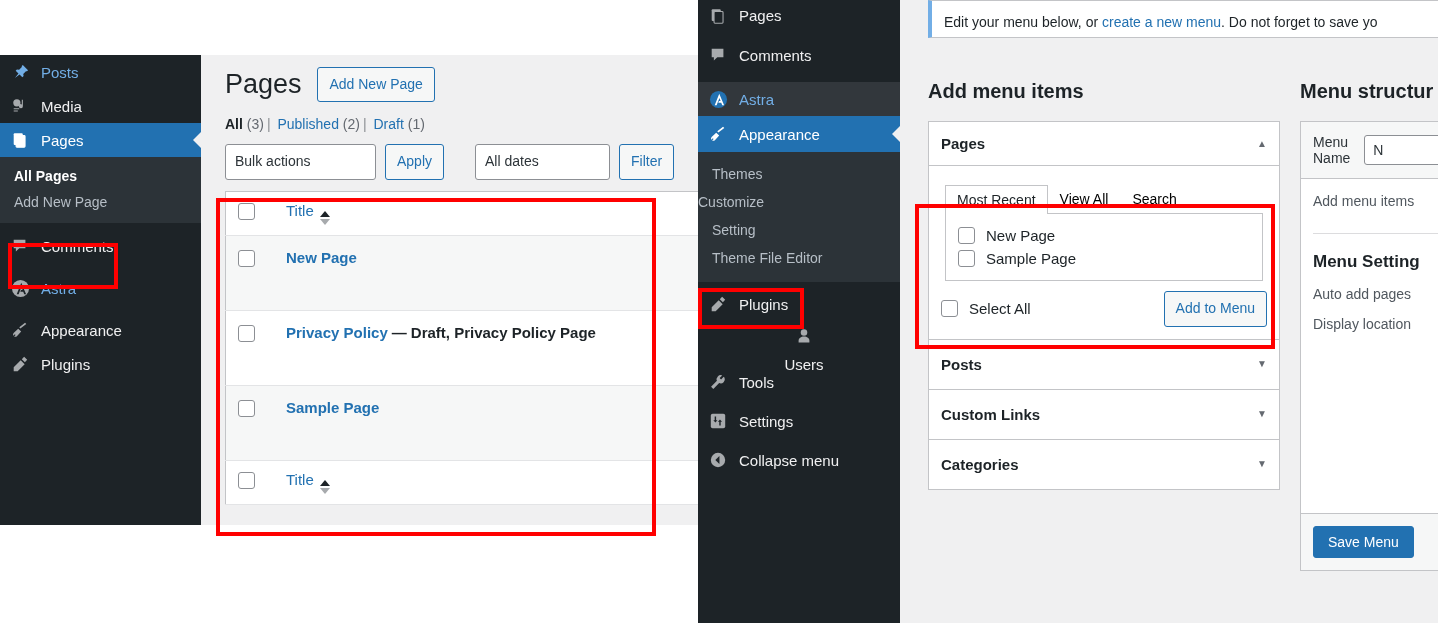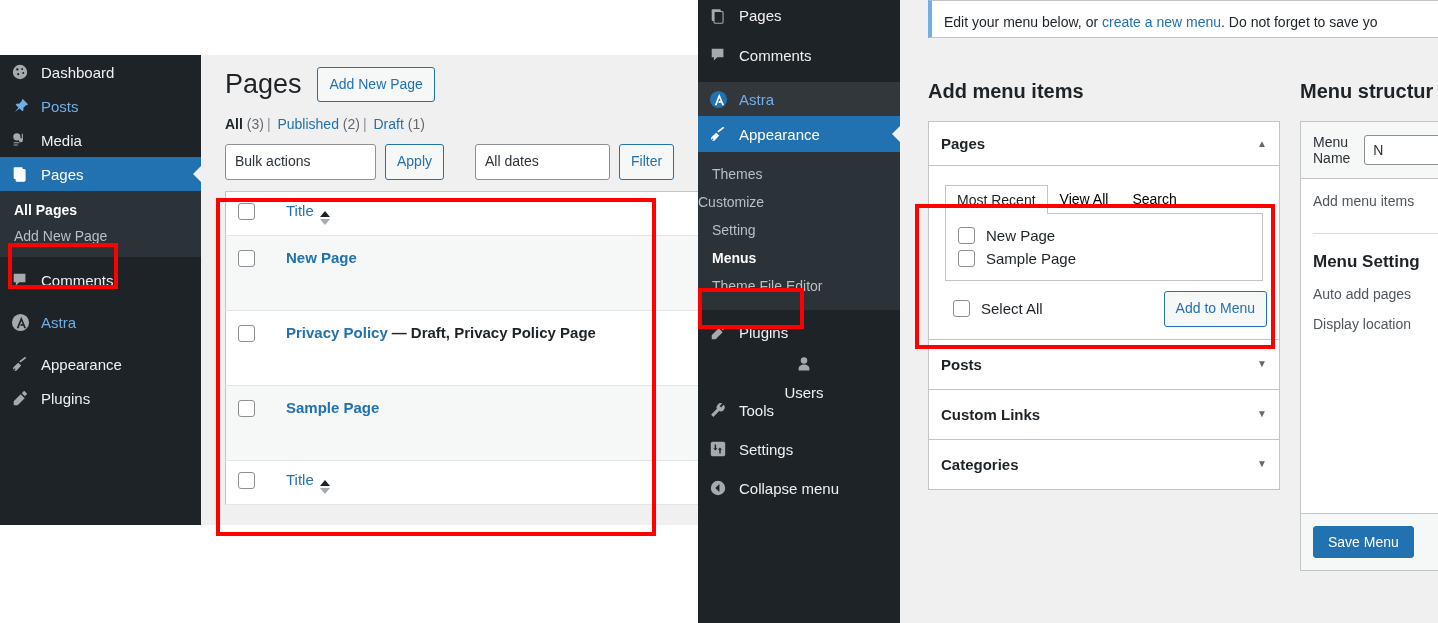--- a/index.html
+++ b/index.html
@@ -121,21 +121,21 @@
   .tabs-row{display:flex;align-items:flex-end;gap:0;font-size:14px;}
   .tab{
     padding:6px 11px;border:1px solid transparent;border-bottom:none;
     color:#000000;text-decoration:none;white-space:nowrap;
   }
   .tab.active{
     background:#fff;border-color:#c3c4c7;color:#1d2327;position:relative;top:1px;
   }
   .tab-panel{border:1px solid #c3c4c7;background:#fff;padding:10px 12px;}
   .chk-line{display:flex;align-items:center;gap:11px;padding:3px 0;font-size:15px;color:#1d2327;}
-  .addmenu-foot{display:flex;align-items:center;justify-content:space-between;padding:10px 12px 12px 24px;}
+  .addmenu-foot{display:flex;align-items:center;justify-content:space-between;padding:10px 12px 12px 12px;}
   .wp-btn-primary{
     background:#2271b1;border:1px solid #2271b1;color:#fff;border-radius:3px;
     padding:7px 14px;font-size:14px;font-family:"Liberation Sans",sans-serif;cursor:pointer;
   }
   .ms-row{display:flex;align-items:center;gap:14px;padding:12px;font-size:14px;color:#2c3338;}
   .text-input{
     border:1px solid #8c8f94;border-radius:3px;background:#fff;
     padding:6px 8px;font-size:14px;font-family:"Liberation Sans",sans-serif;color:#2c3338;
     width:120px;
   }
@@ -146,32 +146,20 @@
   .hl{position:absolute;border:4px solid #ff0000;box-sizing:border-box;pointer-events:none;z-index:50;}
 </style>
 </head>
 <body>
 
 <div class="panel" id="panel-pages">
   <div class="adminbar-gap"></div>
 
   <div id="p1-sidebar">
 
-    <div class="wpmenu-item">
-      <span class="icon">
-        <svg width="18" height="18" viewBox="0 0 20 20" fill="currentColor">
-            <circle cx="10" cy="10" r="8"></circle>
-            <circle cx="7" cy="7" r="1.3" fill="#1d2327"></circle>
-            <circle cx="12.4" cy="6.6" r="1.1" fill="#1d2327"></circle>
-            <circle cx="13.6" cy="11" r="1.1" fill="#1d2327"></circle>
-            <circle cx="8" cy="12.4" r="1.2" fill="#1d2327"></circle>
-          </svg>
-      </span>
-      <span class="lbl">Dashboard</span>
-    </div>
 
     <div class="wpmenu-item blue-label">
       <span class="icon" style="color:#72aee6;">
         <svg width="18" height="18" viewBox="0 0 20 20" fill="currentColor">
             <path d="M13.1 2.2 11.7 3.6l.6.6-3.3 3.3-2.4-.4-1.4 1.4 3.1 3.1-4 5.2 5.2-4 3.1 3.1 1.4-1.4-.4-2.4 3.3-3.3.6.6 1.4-1.4z"></path>
           </svg>
       </span>
       <span class="lbl">Posts</span>
     </div>
 
@@ -362,21 +350,20 @@
           <path d="M17 3.3 15.6 2 9.2 7l1.2 1.2zM8 8.5 3.2 13c-1 1-1.2 2.4-.6 3.3l1.6-1.6.9.9-1.6 1.6c.9.6 2.3.4 3.3-.6l4.5-4.8z"></path>
         </svg>
     </span>
     <span class="lbl">Appearance</span>
   </div>
 
   <div class="wpmenu-sub" style="padding:8px 0 10px 0;">
     <a style="padding:6px 0 6px 14px;">Themes</a>
     <a style="padding:6px 0 6px 0;">Customize</a>
     <a style="padding:6px 0 6px 14px;">Setting</a>
-    <a class="cur" style="padding:6px 0 6px 14px;">Menus</a>
     <a style="padding:6px 0 6px 14px;">Theme File Editor</a>
   </div>
 
   <div class="wpmenu-item" style="margin-top:5px;">
     <span class="icon">
       <svg width="18" height="18" viewBox="0 0 20 20" fill="currentColor">
           <path d="M14.6 2 12 4.6l3.4 3.4L18 5.4zM10.8 5.8 3 13.6V18h4.4l7.8-7.8z"></path>
         </svg>
     </span>
     <span class="lbl">Plugins</span>

